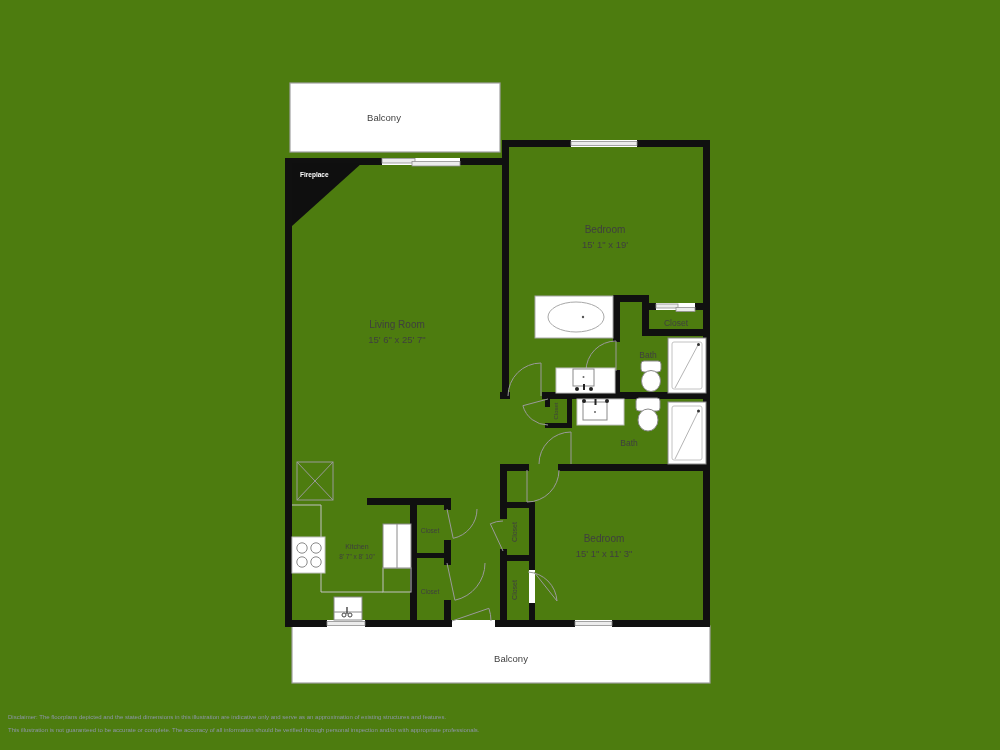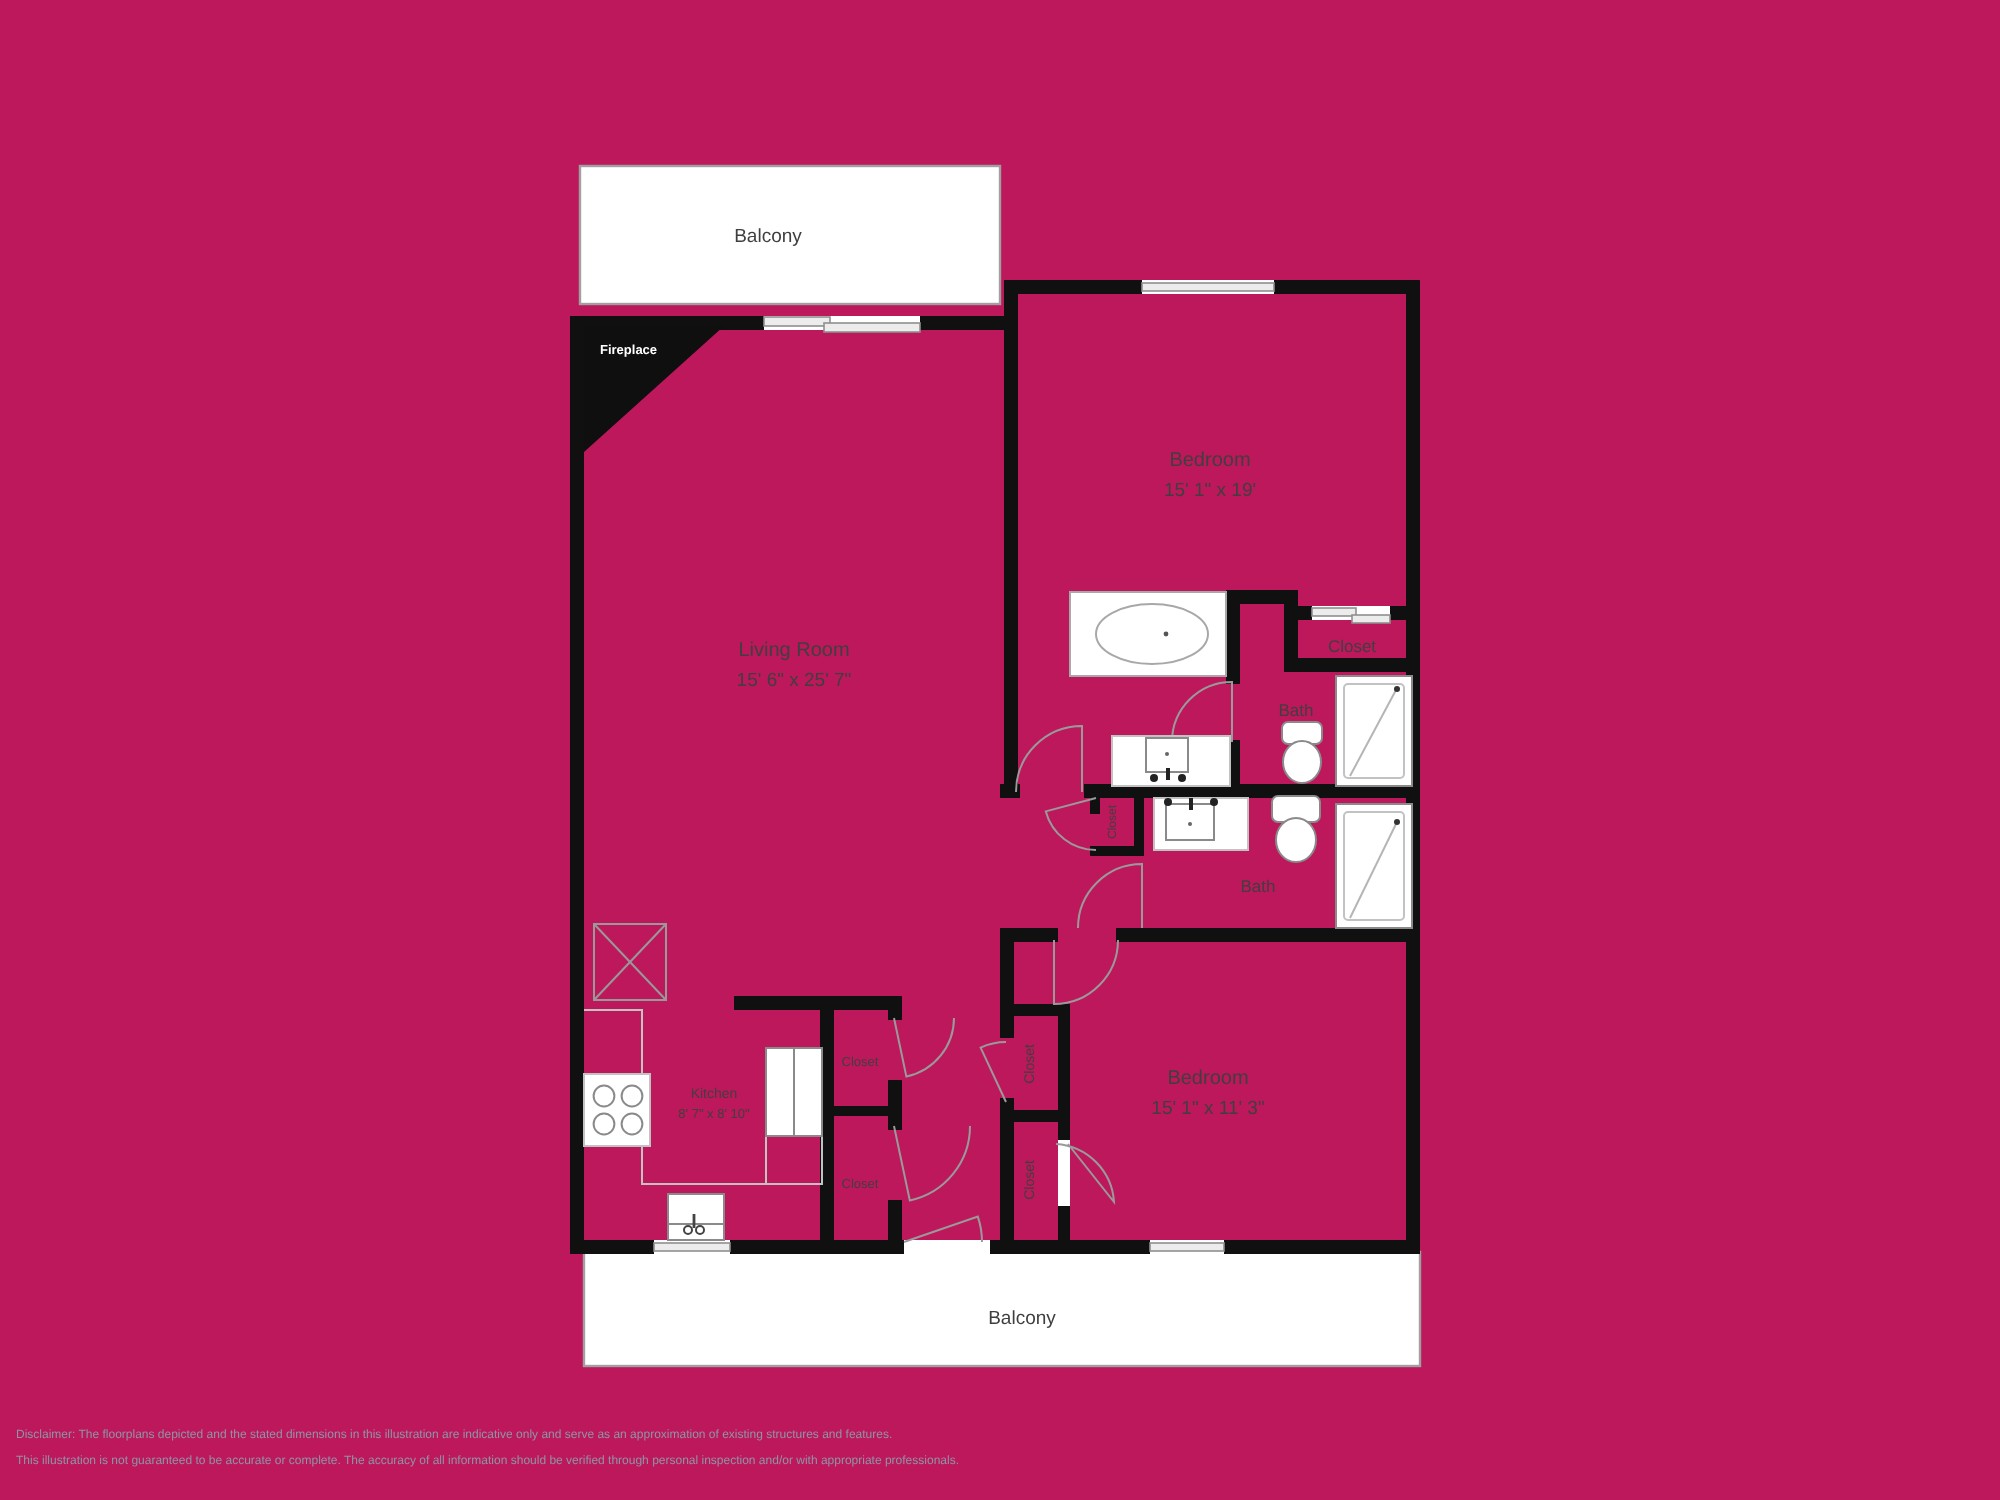--- a/index.html
+++ b/index.html
@@ -1,16 +1,16 @@
 <!DOCTYPE html>
 <html><head>
 <meta charset="utf-8">
 <style>
   html,body{margin:0;padding:0;background:#ffffff;}
-  .canvas{position:relative;width:1000px;height:750px;background:#be185d;overflow:hidden;
+  .canvas{position:relative;width:1000px;height:750px;background:#4d7c0f;overflow:hidden;
           font-family:"Liberation Sans", sans-serif;}
   svg text{font-family:"Liberation Sans", sans-serif;fill:#3f3f3f;}
   .room-label{font-size:10px;}
   .room-dims{font-size:9.5px;}
   .sub-label{font-size:8.5px;}
   .small-label{font-size:6.5px;}
   .v-label{font-size:7px;}
   .v-label-sm{font-size:6px;}
   .fireplace-label{font-size:6.5px;font-weight:bold;fill:#ffffff;}
   .balcony-label{font-size:9.5px;}

